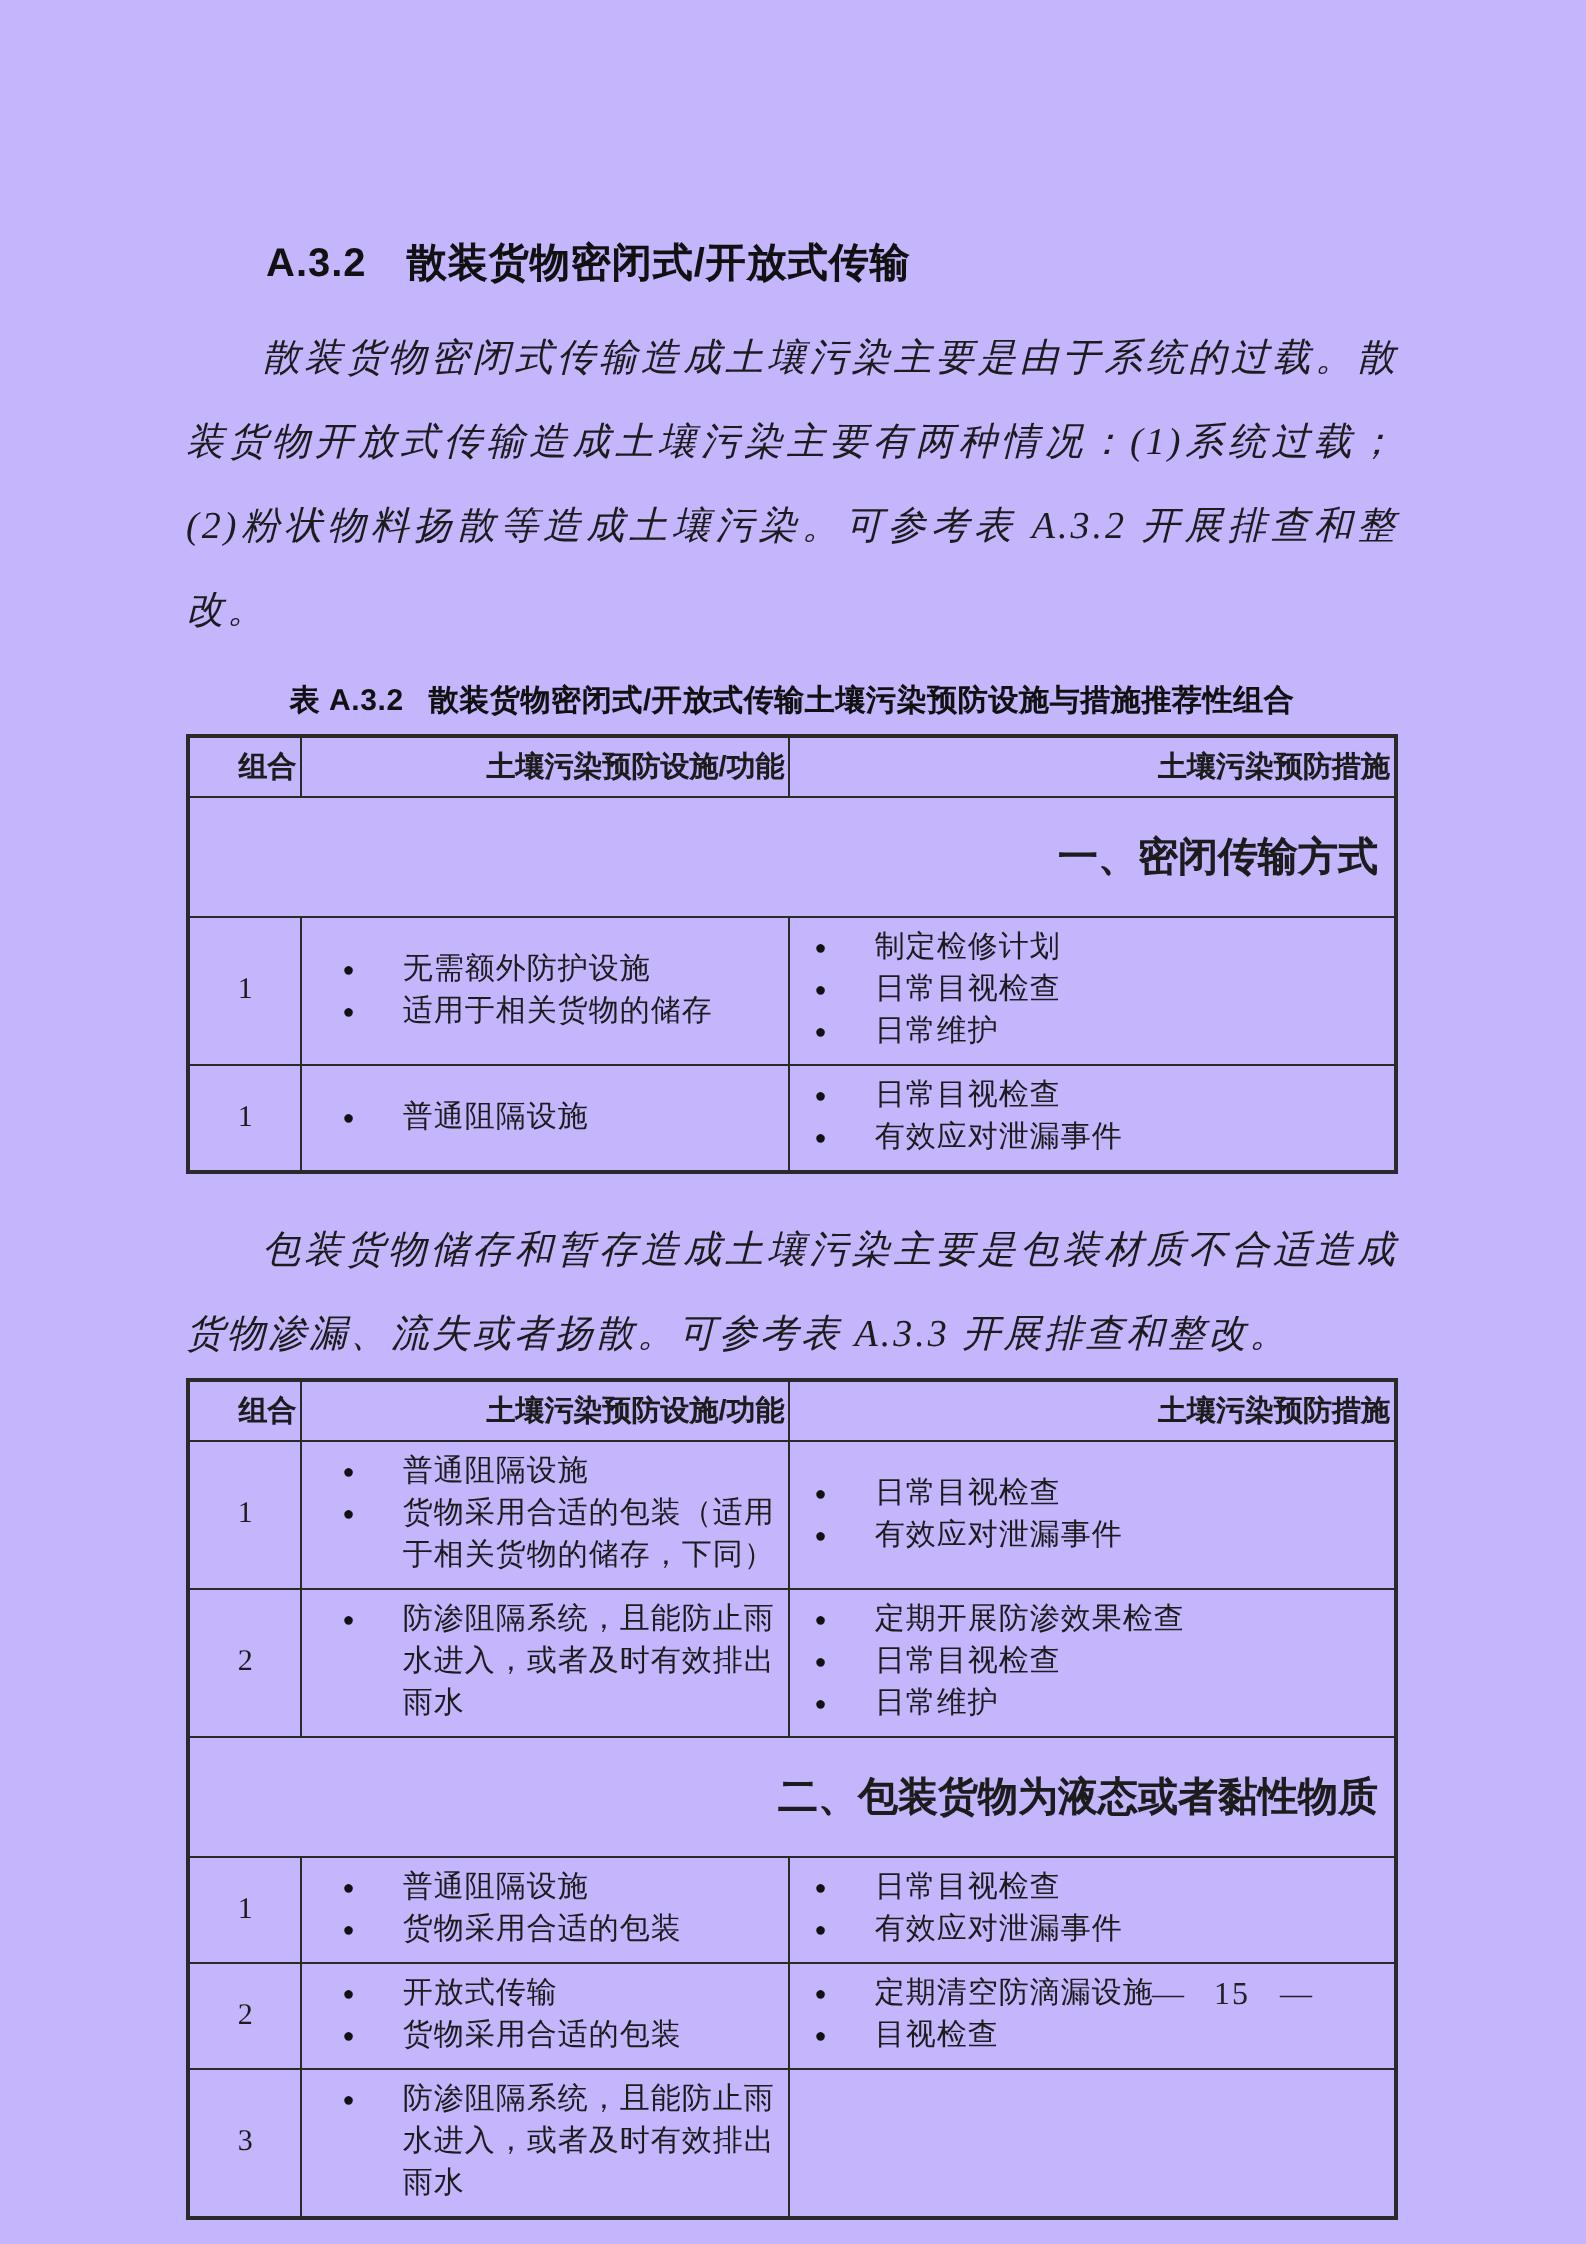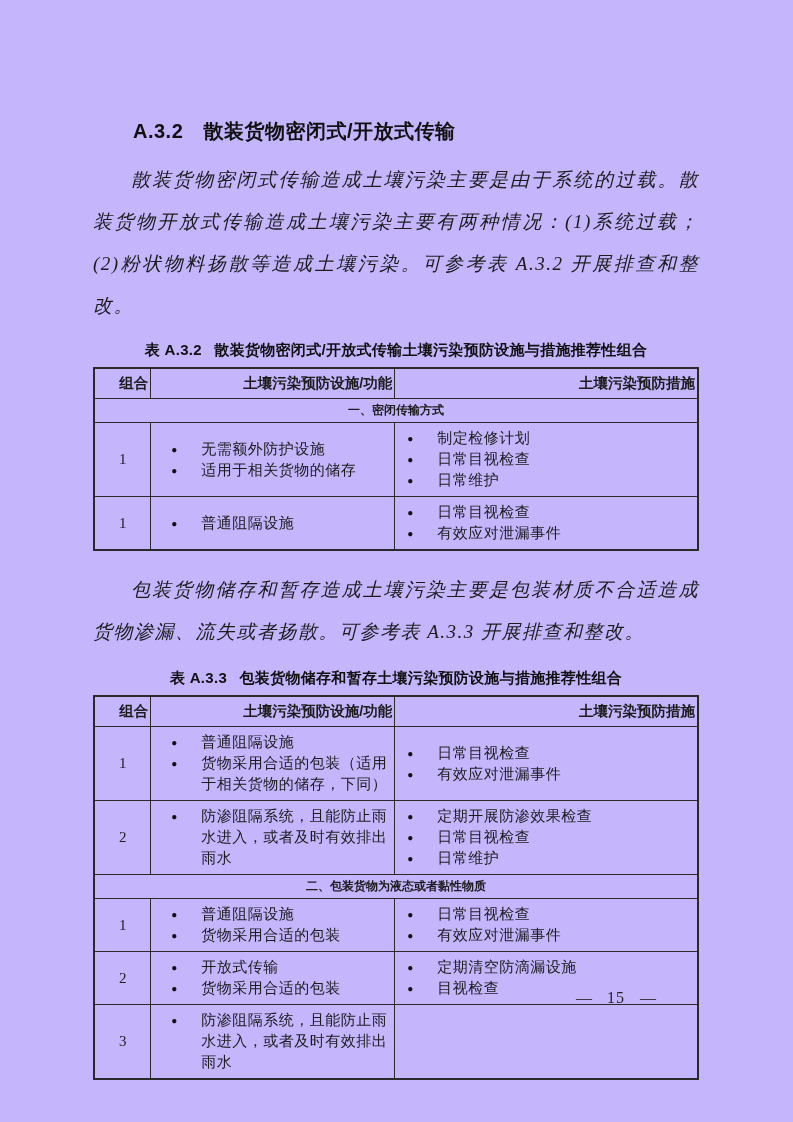--- a/index.html
+++ b/index.html
@@ -66,23 +66,23 @@
     text-align: right;
     padding: 5px 2px;
     font-size: 14.5px;
   }
   th.col0 { width: 9.4%; }
   th.col1 { width: 40.4%; margin-top: 39px; }
   th.col2 { width: 50.2%; }
   td.section-cell {
     font-weight: bold;
     font-family: "Liberation Sans", "DejaVu Sans", sans-serif;
-    text-align: center;
-    padding: 3px 8px;
-    font-size: 12px;
+    text-align: right;
+    padding: 16px 8px;
+    font-size: 20px;
   }
   td.combo-cell {
     text-align: center;
     font-size: 15px;
     padding: 2px;
   }
   td.facility-cell { padding: 5px 4px 5px 20px; }
   td.measure-cell  { padding: 5px 4px 5px 12px; }
   .bullet-line {
     display: flex;
@@ -184,24 +184,20 @@
                   <span class="bullet-text">有效应对泄漏事件</span>
                 </div>
               </td>
             </tr>
           </tbody>
         </table>
     </section>
 
     <section style="margin-top:18px;">
       <p class="body-para">包装货物储存和暂存造成土壤污染主要是包装材质不合适造成货物渗漏、流失或者扬散。可参考表 A.3.3 开展排查和整改。</p>
-      <div class="table-caption" style="margin-top:16px;">
-        <span class="cap-label">表 A.3.3</span>
-        <span class="cap-text">包装货物储存和暂存土壤污染预防设施与措施推荐性组合</span>
-      </div>
       <table class="std-table">
           <thead>
             <tr>
               <th class="col0">组合</th>
               <th class="col1">土壤污染预防设施/功能</th>
               <th class="col2">土壤污染预防措施</th>
             </tr>
           </thead>
           <tbody>
             <tr>

